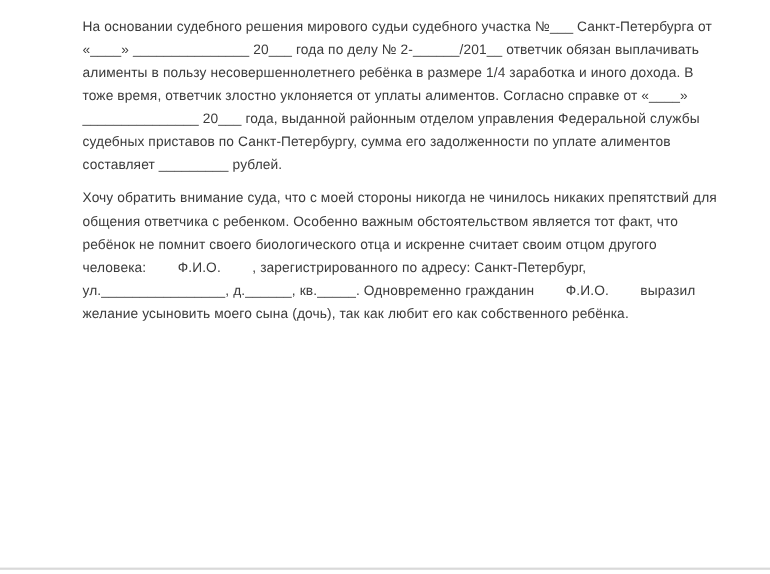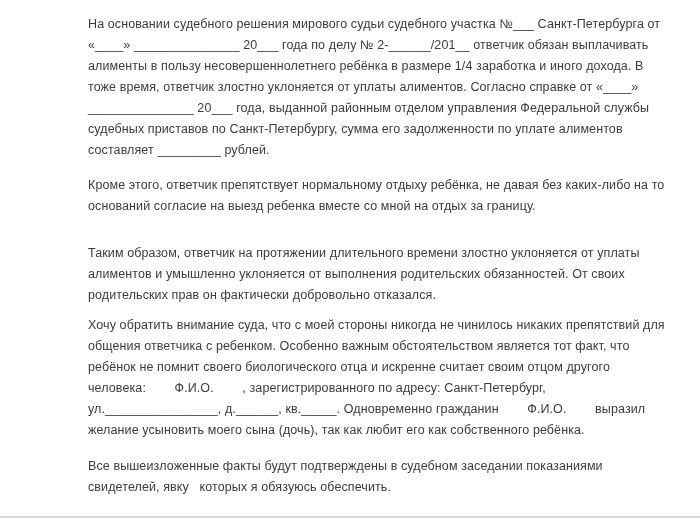--- a/index.html
+++ b/index.html
@@ -10,21 +10,21 @@
   .page {
     position: relative;
     width: 700px;
     height: 522px;
     background: #ffffff;
     overflow: hidden;
     font-family: "Liberation Sans", "DejaVu Sans", sans-serif;
   }
   .doc-text {
     position: absolute;
-    left: 88px;
+    left: 75px;
     top: 14px;
     width: 604px;
     font-size: 12.5px;
     line-height: 21px;
     color: #3b3b3b;
     letter-spacing: 0.1px;
   }
   .para {
     margin: 0;
     white-space: pre-wrap;
@@ -48,28 +48,21 @@
 
 <div class="page">
   <div class="doc-text">
     <p class="para p1">На основании судебного решения мирового судьи судебного участка №___ Санкт-Петербурга от
 «____» _______________ 20___ года по делу № 2-______/201__ ответчик обязан выплачивать
 алименты в пользу несовершеннолетнего ребёнка в размере 1/4 заработка и иного дохода. В
 тоже время, ответчик злостно уклоняется от уплаты алиментов. Согласно справке от «____»
 _______________ 20___ года, выданной районным отделом управления Федеральной службы
 судебных приставов по Санкт-Петербургу, сумма его задолженности по уплате алиментов
 составляет _________ рублей.</p>
-    <p class="para p2">Кроме этого, ответчик препятствует нормальному отдыху ребёнка, не давая без каких-либо на то
-оснований согласие на выезд ребенка вместе со мной на отдых за границу.</p>
-    <p class="para p3">Таким образом, ответчик на протяжении длительного времени злостно уклоняется от уплаты
-алиментов и умышленно уклоняется от выполнения родительских обязанностей. От своих
-родительских прав он фактически добровольно отказался.</p>
     <p class="para p4">Хочу обратить внимание суда, что с моей стороны никогда не чинилось никаких препятствий для
 общения ответчика с ребенком. Особенно важным обстоятельством является тот факт, что
 ребёнок не помнит своего биологического отца и искренне считает своим отцом другого
 человека:        Ф.И.О.        , зарегистрированного по адресу: Санкт-Петербург,
 ул.________________, д.______, кв._____. Одновременно гражданин        Ф.И.О.        выразил
 желание усыновить моего сына (дочь), так как любит его как собственного ребёнка.</p>
-    <p class="para p5">Все вышеизложенные факты будут подтверждены в судебном заседании показаниями
-свидетелей, явку   которых я обязуюсь обеспечить.</p>
   </div>
   <div class="bottom-rule"></div>
 </div>
 
 </body></html>

